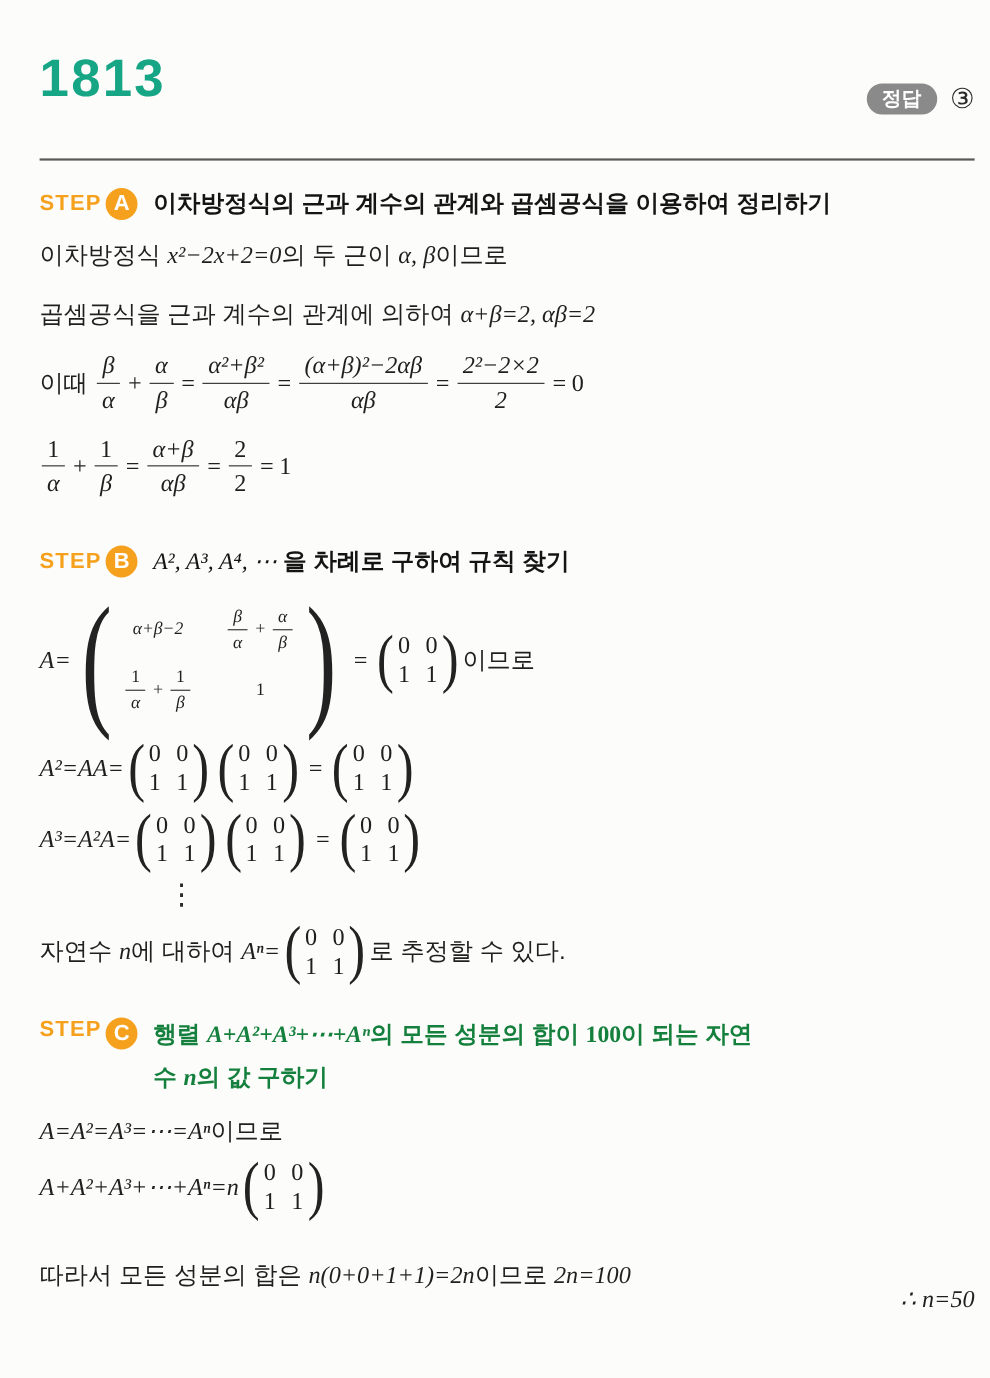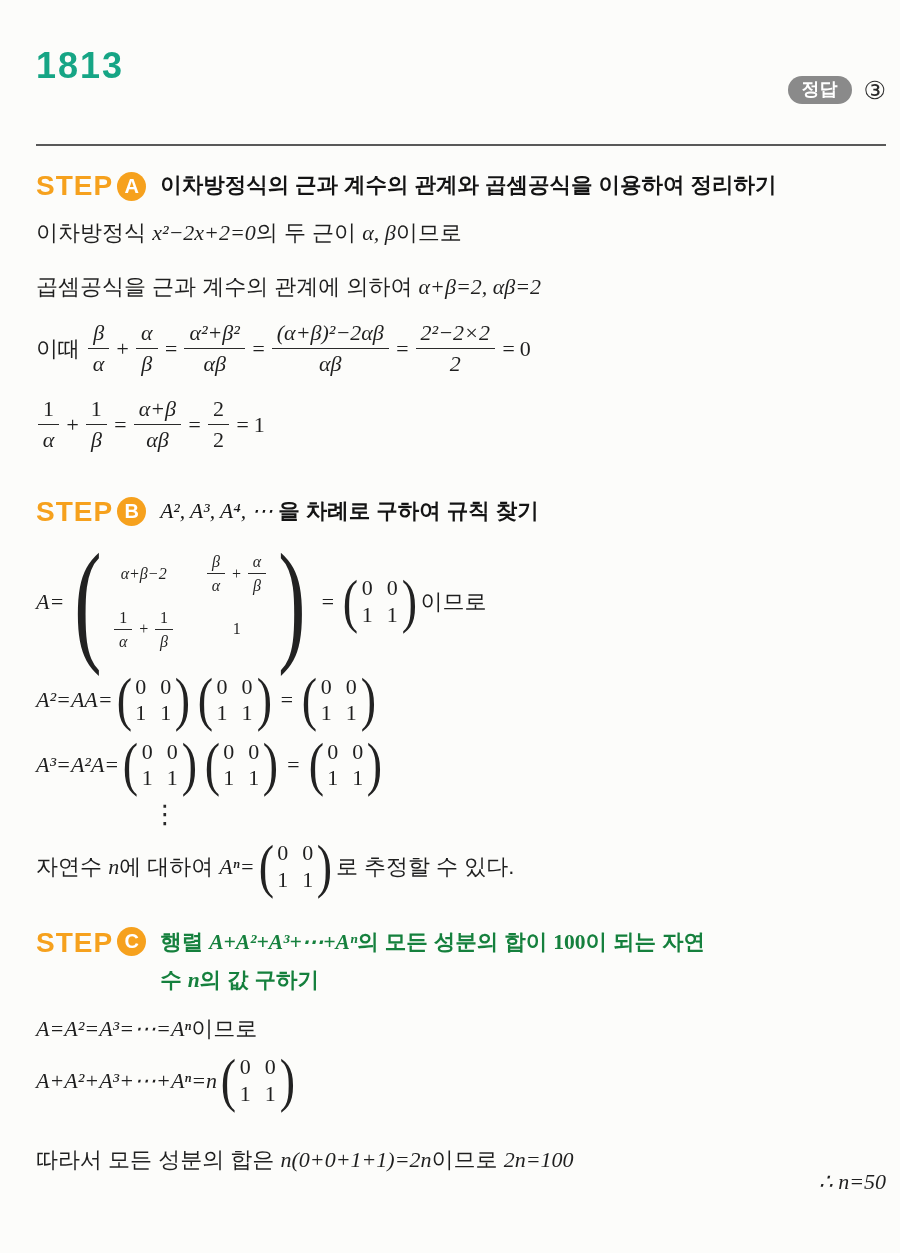--- a/index.html
+++ b/index.html
@@ -8,35 +8,35 @@
     background:#fcfcfa;
     color:#1f1f1f;
     font-family:"Liberation Sans","DejaVu Sans",sans-serif;
     overflow:hidden;
   }
   .page { padding:0 14px 0 36px; }
 
   
   .header-row { display:flex; justify-content:space-between; align-items:flex-start; padding-top:48px; }
   .problem-number {
-    font-size:36px; font-weight:bold; color:#16a585;
+    font-size:48px; font-weight:bold; color:#16a585;
     letter-spacing:2px; line-height:1;
   }
   .answer-area { display:flex; align-items:center; gap:12px; margin-top:28px; }
   .answer-badge {
     background:#8a8a8a; color:#fff; border-radius:16px;
     padding:4px 14px 6px; font-size:18px; font-weight:bold; line-height:1;
   }
   .answer-choice { font-size:25px; color:#2a2a2a; line-height:1; }
   .rule { border:none; border-top:2px solid #595959; margin:40px 0 0 0; }
 
   
   .step-row { display:flex; align-items:center; margin-top:24px; }
   .step-row.wrap { align-items:flex-start; }
-  .step-word { color:#f6a11d; font-size:28px; font-weight:bold; letter-spacing:1px; }
+  .step-word { color:#f6a11d; font-size:20px; font-weight:bold; letter-spacing:1px; }
   .step-badge {
     width:29px; height:29px; border-radius:50%; background:#f6a11d;
     color:#fff; font-size:20px; font-weight:bold;
     display:flex; align-items:center; justify-content:center;
     margin-left:4px; flex:none;
   }
   .step-title { font-size:21.5px; font-weight:bold; color:#141414; margin-left:14px; line-height:1.45; }
   .step-title .mth { font-weight:normal; }
   .title-col { margin-left:14px; }
   .title-line { display:flex; align-items:center; font-size:21.5px; font-weight:bold; color:#15803d; line-height:1.45; }

